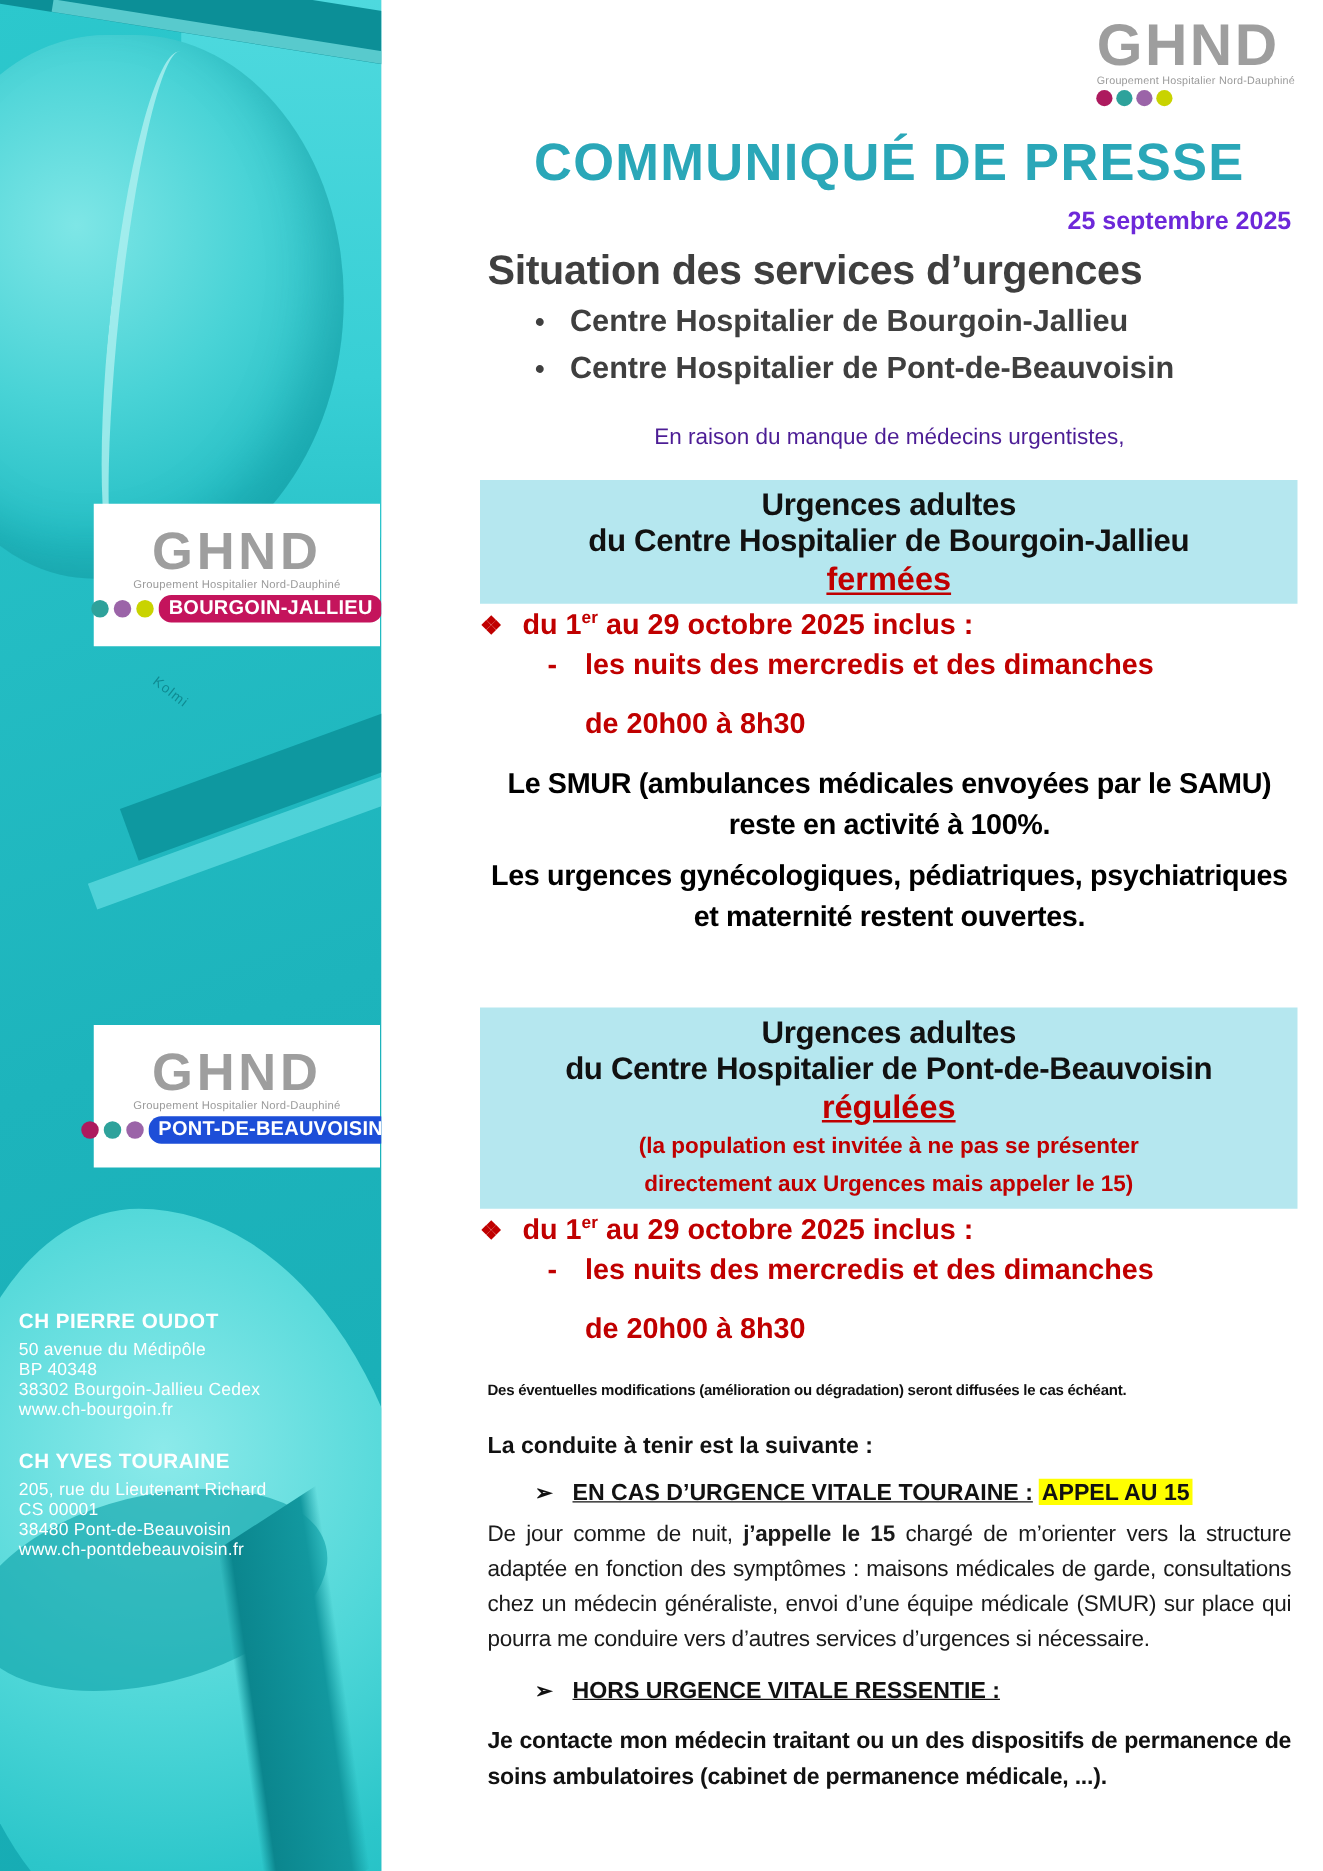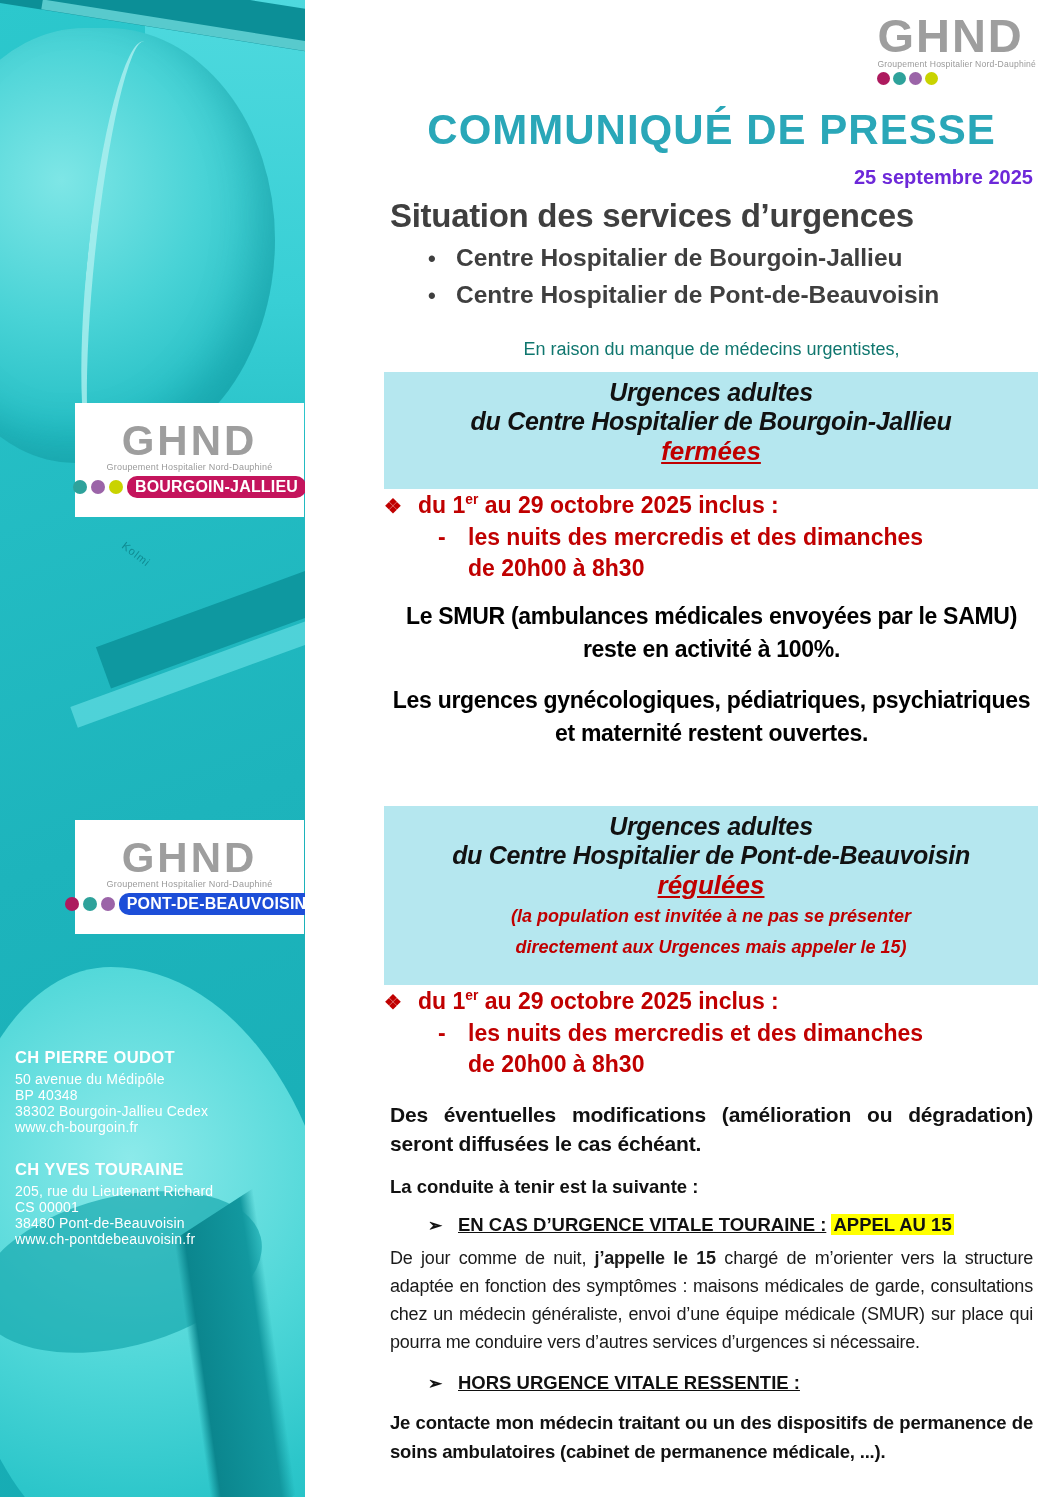--- a/index.html
+++ b/index.html
@@ -58,38 +58,38 @@
   .logo-top .glogo-tagline{font-size:8.6px;}
   .logo-top .dot{width:13px;height:13px;}
   .logo-top .glogo-row{gap:3px;margin-top:3px;}
 
   .press-title{margin-top:106px;text-align:center;font-size:42px;font-weight:bold;color:#2aa7b8;letter-spacing:1px;}
   .press-date{margin-top:12px;text-align:right;font-size:20px;font-weight:bold;color:#6d28d9;}
   .situation-heading{margin-top:8px;font-size:33px;font-weight:bold;color:#3f3f3f;letter-spacing:-.3px;}
   .hosp-bullets{margin:8px 0 0;padding:0;list-style:none;}
   .hosp-bullets li{display:flex;align-items:baseline;font-size:24.5px;font-weight:bold;color:#3f3f3f;margin:9px 0;}
   .hosp-bullets .bl{width:28px;margin-left:38px;font-size:22px;}
-  .reason{margin-top:30px;text-align:center;font-size:18px;color:#0f766e;}
-
-  .cyanbox{margin:12px -5px 0 -6px;background:#b5e7ef;text-align:center;padding:6px 4px 22px;font-style:italic;}
+  .reason{margin-top:30px;text-align:center;font-size:18px;color:#4c1d95;}
+
+  .cyanbox{margin:24px -5px 0 -6px;background:#b5e7ef;text-align:center;padding:6px 4px 4px;}
   .box-l{font-size:25px;font-weight:bold;color:#111111;line-height:29px;letter-spacing:-.3px;}
   .box-status{font-size:26px;font-weight:bold;color:#c00000;text-decoration:underline;line-height:31px;}
   .box-note{font-size:18px;font-weight:bold;color:#c00000;line-height:31px;}
 
   .diamond-line{display:flex;align-items:baseline;margin-top:3px;font-size:23px;font-weight:bold;color:#c00000;}
   .diamond-line .gl{margin-left:-6px;width:34px;font-size:20px;}
   .dash-line{display:flex;align-items:baseline;margin-left:48px;margin-top:5px;font-size:23px;font-weight:bold;color:#c00000;}
   .dash-line .gl{width:30px;}
-  .hours-line{margin-left:78px;margin-top:4px;font-size:23px;font-weight:bold;color:#c00000;}
+  .hours-line{margin-left:78px;margin-top:20px;font-size:23px;font-weight:bold;color:#c00000;}
   sup.er{font-size:60%;vertical-align:super;}
 
   .center-bold{margin-top:18px;text-align:center;font-size:23px;font-weight:bold;color:#000000;line-height:33px;letter-spacing:-.3px;}
-  .center-bold.second{margin-top:18px;}
-
-  .para-bold{margin-top:22px;font-size:21px;font-weight:bold;color:#111111;text-align:justify;line-height:29px;letter-spacing:-.2px;}
+  .center-bold.second{margin-top:8px;}
+
+  .para-bold{margin-top:22px;font-size:12px;font-weight:bold;color:#111111;text-align:justify;line-height:29px;letter-spacing:-.2px;}
   .conduct{margin-top:18px;font-size:18.5px;font-weight:bold;color:#111111;}
   .arrow-line{display:flex;align-items:baseline;margin-top:16px;margin-left:38px;font-size:18.5px;font-weight:bold;color:#111111;}
   .arrow-line .gl{width:30px;font-size:17px;}
   .arrow-line .lbl{text-decoration:underline;}
   .hl{background:#ffff00;padding:0 2px;}
   .para-mix{margin-top:8px;font-size:18px;color:#1a1a1a;text-align:justify;line-height:28px;letter-spacing:-.2px;}
   .para-contact{margin-top:14px;font-size:18.5px;font-weight:bold;color:#111111;text-align:justify;line-height:29px;letter-spacing:-.2px;}
 </style>
 </head>
 <body>

